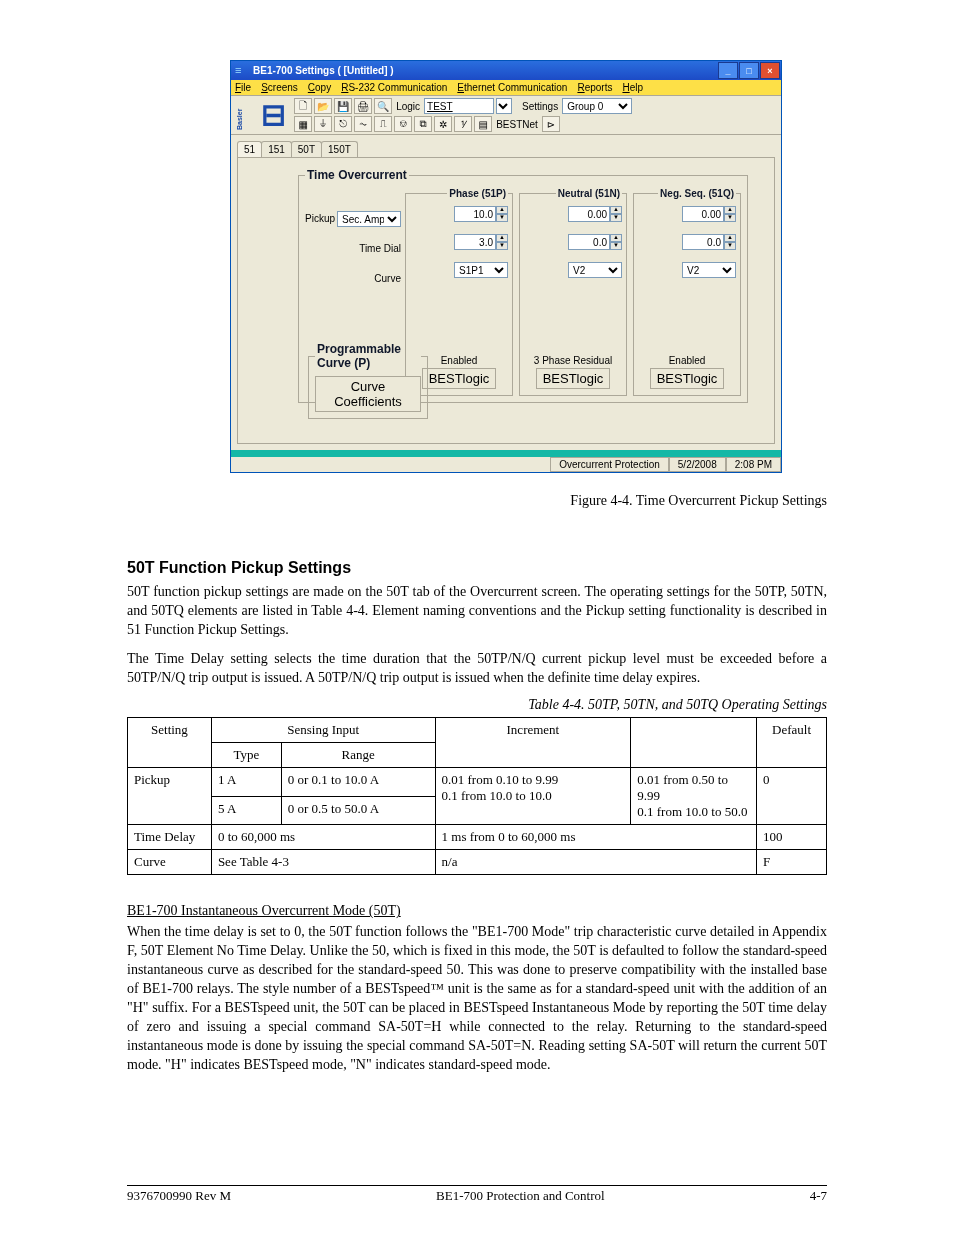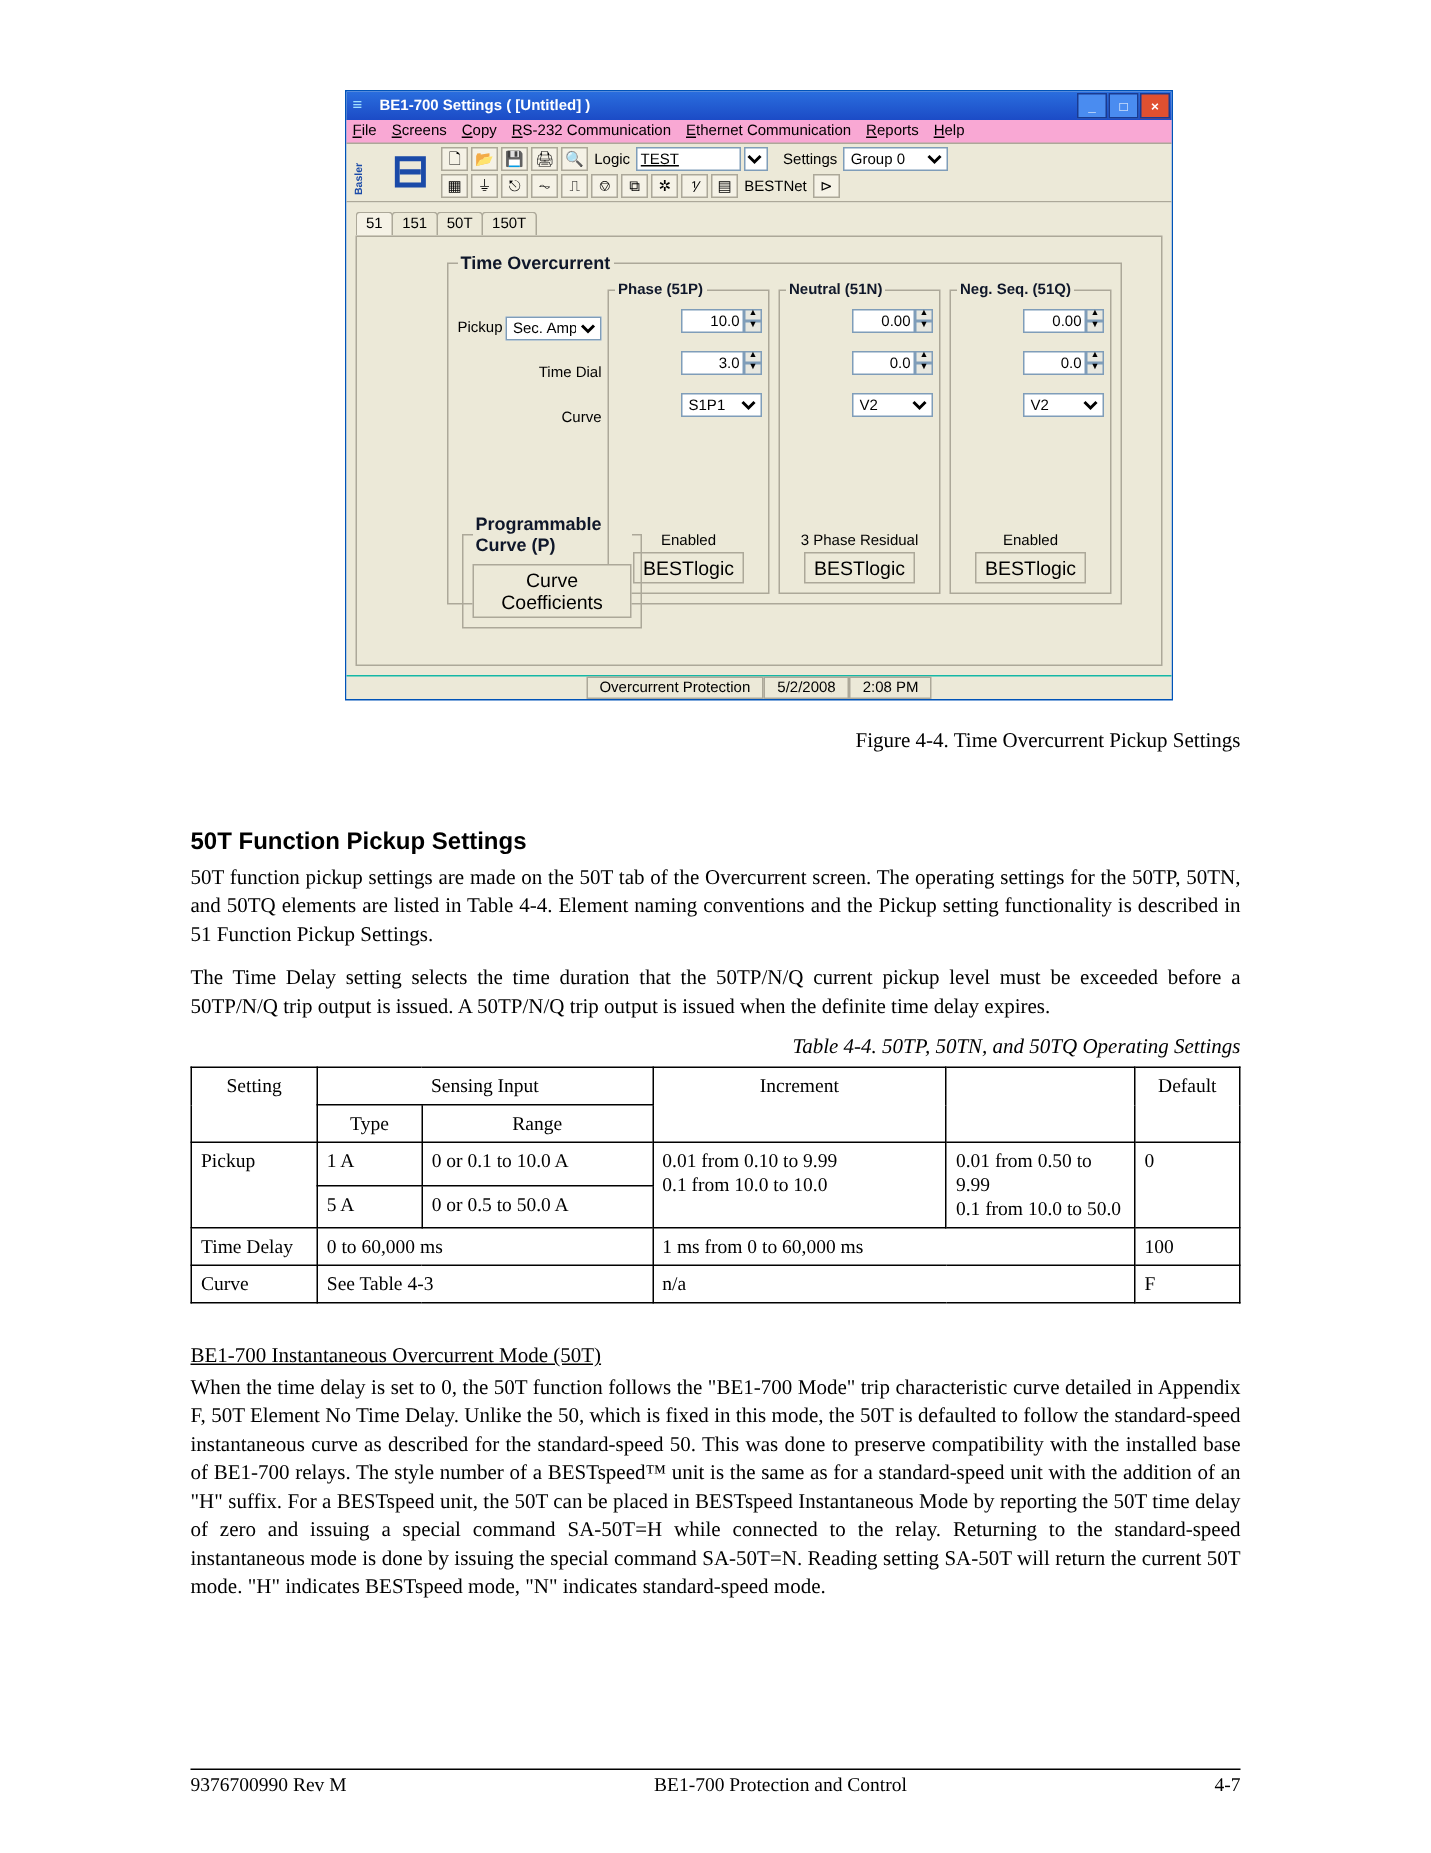--- a/index.html
+++ b/index.html
@@ -44,21 +44,21 @@
     background: #4a8cf0;
     border: 1px solid #1a3a90;
     margin: 1px 1px 1px 0;
     display: flex; align-items: center; justify-content: center;
     font-size: 9px;
     color: #fff;
   }
   .titlebar-buttons .close { background: #e05030; }
 
   .menubar {
-    background: #f9a8d4;
+    background: #fde047;
     border-bottom: 1px solid #aca899;
     padding: 2px 4px;
     display: flex;
     gap: 10px;
   }
   .menubar span { text-decoration: underline; text-decoration-color: transparent; }
   .menubar span:first-letter { text-decoration: underline; }
 
   .toolbar {
     background: #ece9d8;
@@ -132,21 +132,21 @@
     border: 1px solid #aca899;
     margin: 0;
     padding: 6px;
     font-size: 10px;
   }
   fieldset.outer { width: 450px; }
   fieldset > legend { font-size: 12px; font-weight: bold; color: #0f172a; }
   .cols { display: flex; gap: 6px; }
   .col { flex: 1; }
   fieldset.inner { padding: 6px 4px; }
-  fieldset.inner legend { font-size: 10px; font-weight: bold; }
+  fieldset.inner legend { font-size: 10px; font-weight: bold; text-align: right; }
 
   .row-label-col {
     display: flex; flex-direction: column; gap: 12px;
     padding-top: 22px;
     align-items: flex-end;
     margin-right: 4px;
   }
   .row-label-col span { height: 18px; line-height: 18px; font-size: 10px; }
 
   .spin-row { display: flex; justify-content: flex-end; align-items: center; height: 18px; margin-bottom: 10px; }
@@ -185,23 +185,23 @@
   .col-footer div { margin-bottom: 2px; }
 
   fieldset.progcurve {
     position: absolute;
     left: 70px; bottom: 24px;
     width: 120px;
   }
 
   .statusbar {
     background: #ece9d8;
-    border-top: 1px solid #14b8a6;
+    border-top: 7px solid #14b8a6;
     display: flex;
-    justify-content: center;
+    justify-content: flex-end;
     font-size: 10px;
   }
   .statusbar .pane {
     border: 1px solid #aca899;
     padding: 1px 8px;
   }
 
   
 
   .doc {

